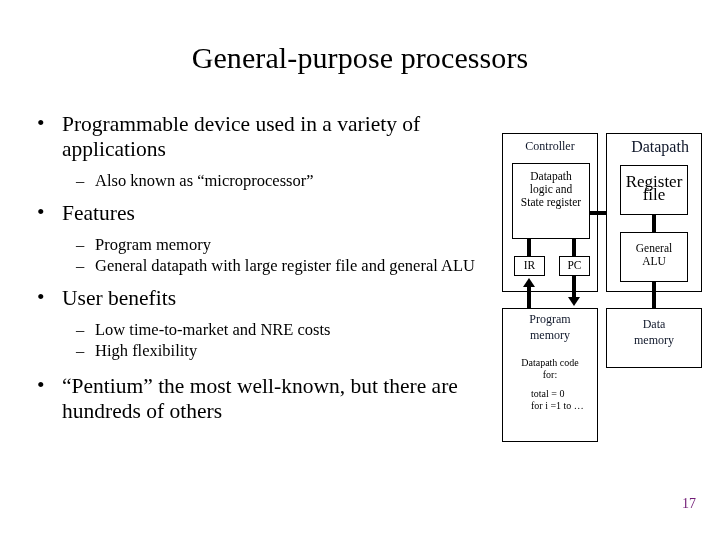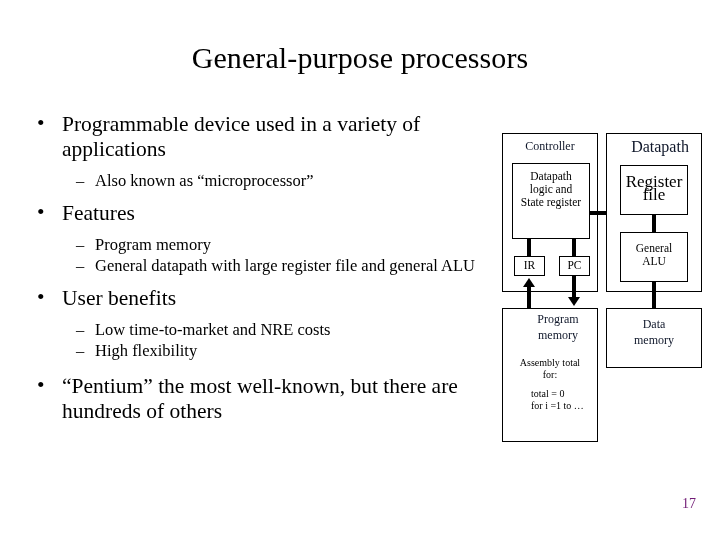--- a/index.html
+++ b/index.html
@@ -227,26 +227,26 @@
 
     <div class="dbox" style="left:620px; top:232px; width:68px; height:50px;"></div>
     <div class="dlabel blk" style="left:620px; top:242px; width:68px; font-size:11.5px;">
       <div>General</div>
       <div>ALU</div>
     </div>
 
     <div class="conn" style="left:652px; top:282px; width:4px; height:26px;"></div>
 
     <div class="dbox" style="left:502px; top:308px; width:96px; height:134px;"></div>
-    <div class="dlabel pink" style="left:502px; top:311px; width:96px; font-size:12px; line-height:16px;padding-left:8px;">
+    <div class="dlabel pink" style="left:502px; top:311px; width:96px; font-size:12px; line-height:16px;">
       <div>Program</div>
       <div>memory</div>
     </div>
     <div class="dlabel blk" style="left:502px; top:357px; width:96px; font-size:10px; line-height:12px;">
-      <div>Assembly total</div>
+      <div>Datapath code</div>
       <div>for:</div>
     </div>
     <div class="dlabel blk" style="left:511px; top:388px; width:96px; font-size:10px; line-height:12px; text-align:left;margin-left:20px;">
       <div>total = 0</div>
       <div>for i =1 to …</div>
     </div>
 
     <div class="dbox" style="left:606px; top:308px; width:96px; height:60px;"></div>
     <div class="dlabel pink" style="left:606px; top:316px; width:96px; font-size:12px; line-height:16px;">
       <div>Data</div>

